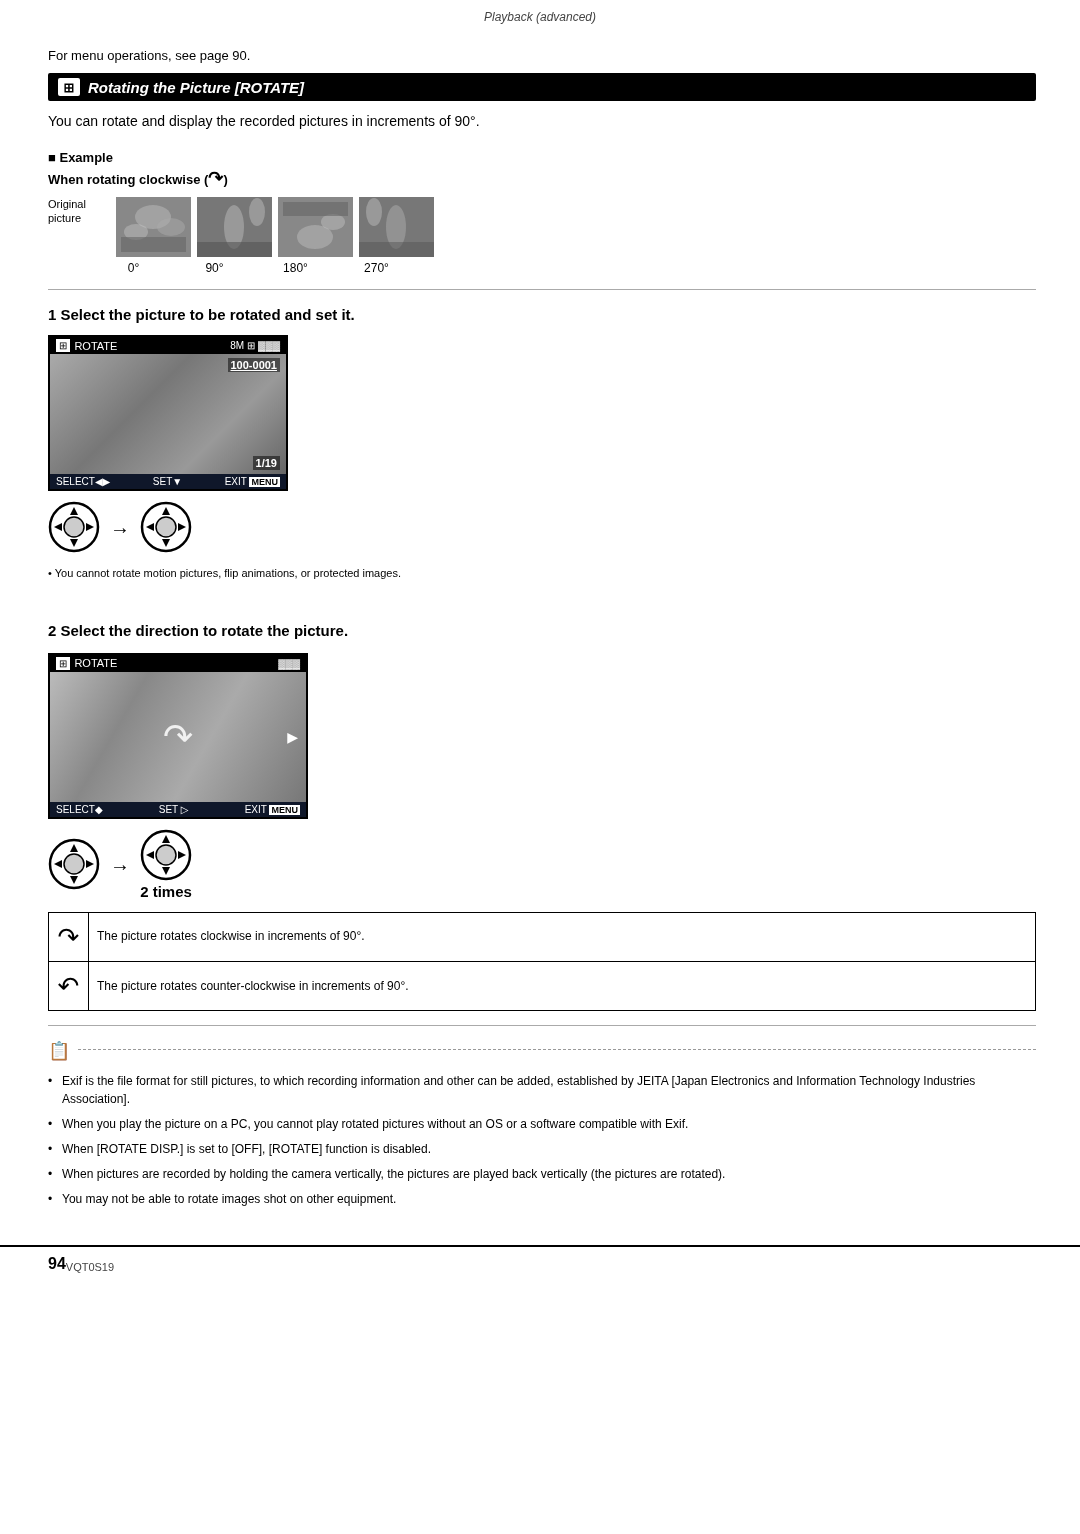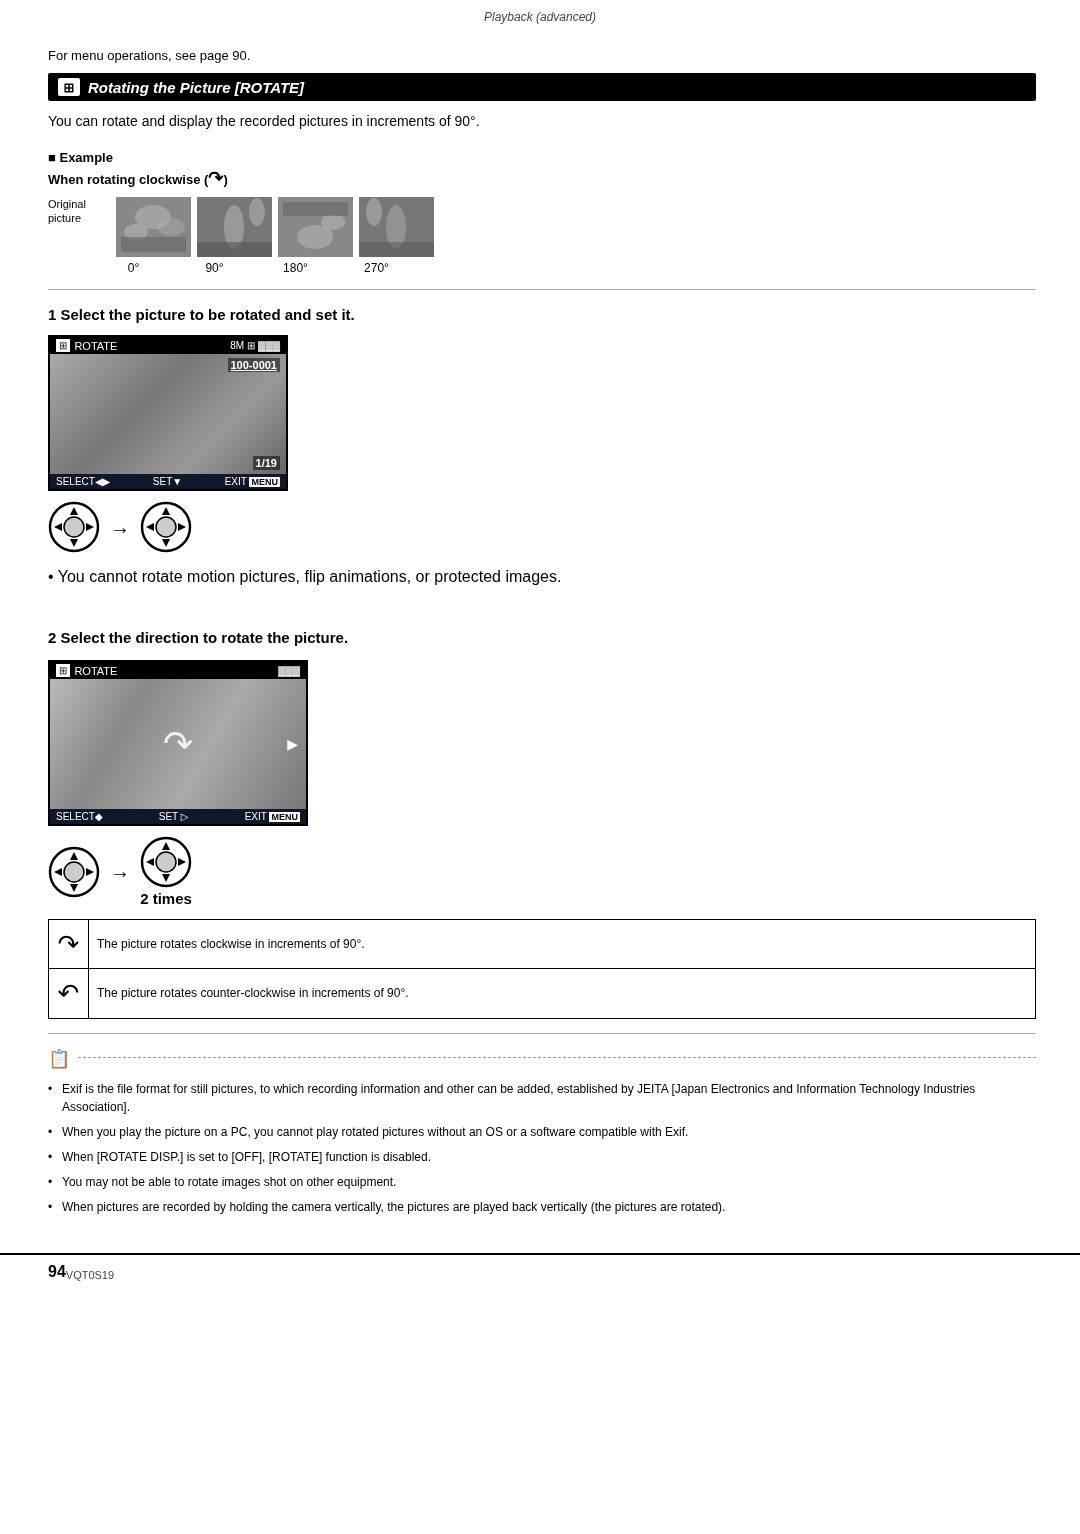--- a/index.html
+++ b/index.html
@@ -208,21 +208,21 @@
     }
     .nav-dpad svg {
       width: 52px;
       height: 52px;
     }
     .arrow-right {
       font-size: 20px;
       font-weight: bold;
     }
     .bullet-text {
-      font-size: 16px;
+      font-size: 11px;
       line-height: 1.5;
       margin-bottom: 8px;
     }
     .bullet-text::before {
       content: "• ";
     }
     .divider {
       border: none;
       border-top: 1px solid #aaa;
       margin: 14px 0;
@@ -543,22 +543,22 @@
 
     <div class="note-box">
       <span class="note-icon">📋</span>
       <div class="note-dashes"></div>
     </div>
 
     <ul class="bullet-list">
       <li>Exif is the file format for still pictures, to which recording information and other can be added, established by JEITA [Japan Electronics and Information Technology Industries Association].</li>
       <li>When you play the picture on a PC, you cannot play rotated pictures without an OS or a software compatible with Exif.</li>
       <li>When [ROTATE DISP.] is set to [OFF], [ROTATE] function is disabled.</li>
+      <li>When pictures are recorded by holding the camera vertically, the pictures are played back vertically (the pictures are rotated).</li>
       <li>You may not be able to rotate images shot on other equipment.</li>
-      <li>When pictures are recorded by holding the camera vertically, the pictures are played back vertically (the pictures are rotated).</li>
     </ul>
 
   </div>
 </div>
 
 <div class="page-footer">
   <div class="page-number">94</div>
   <div class="model-number">VQT0S19</div>
 </div>
 

